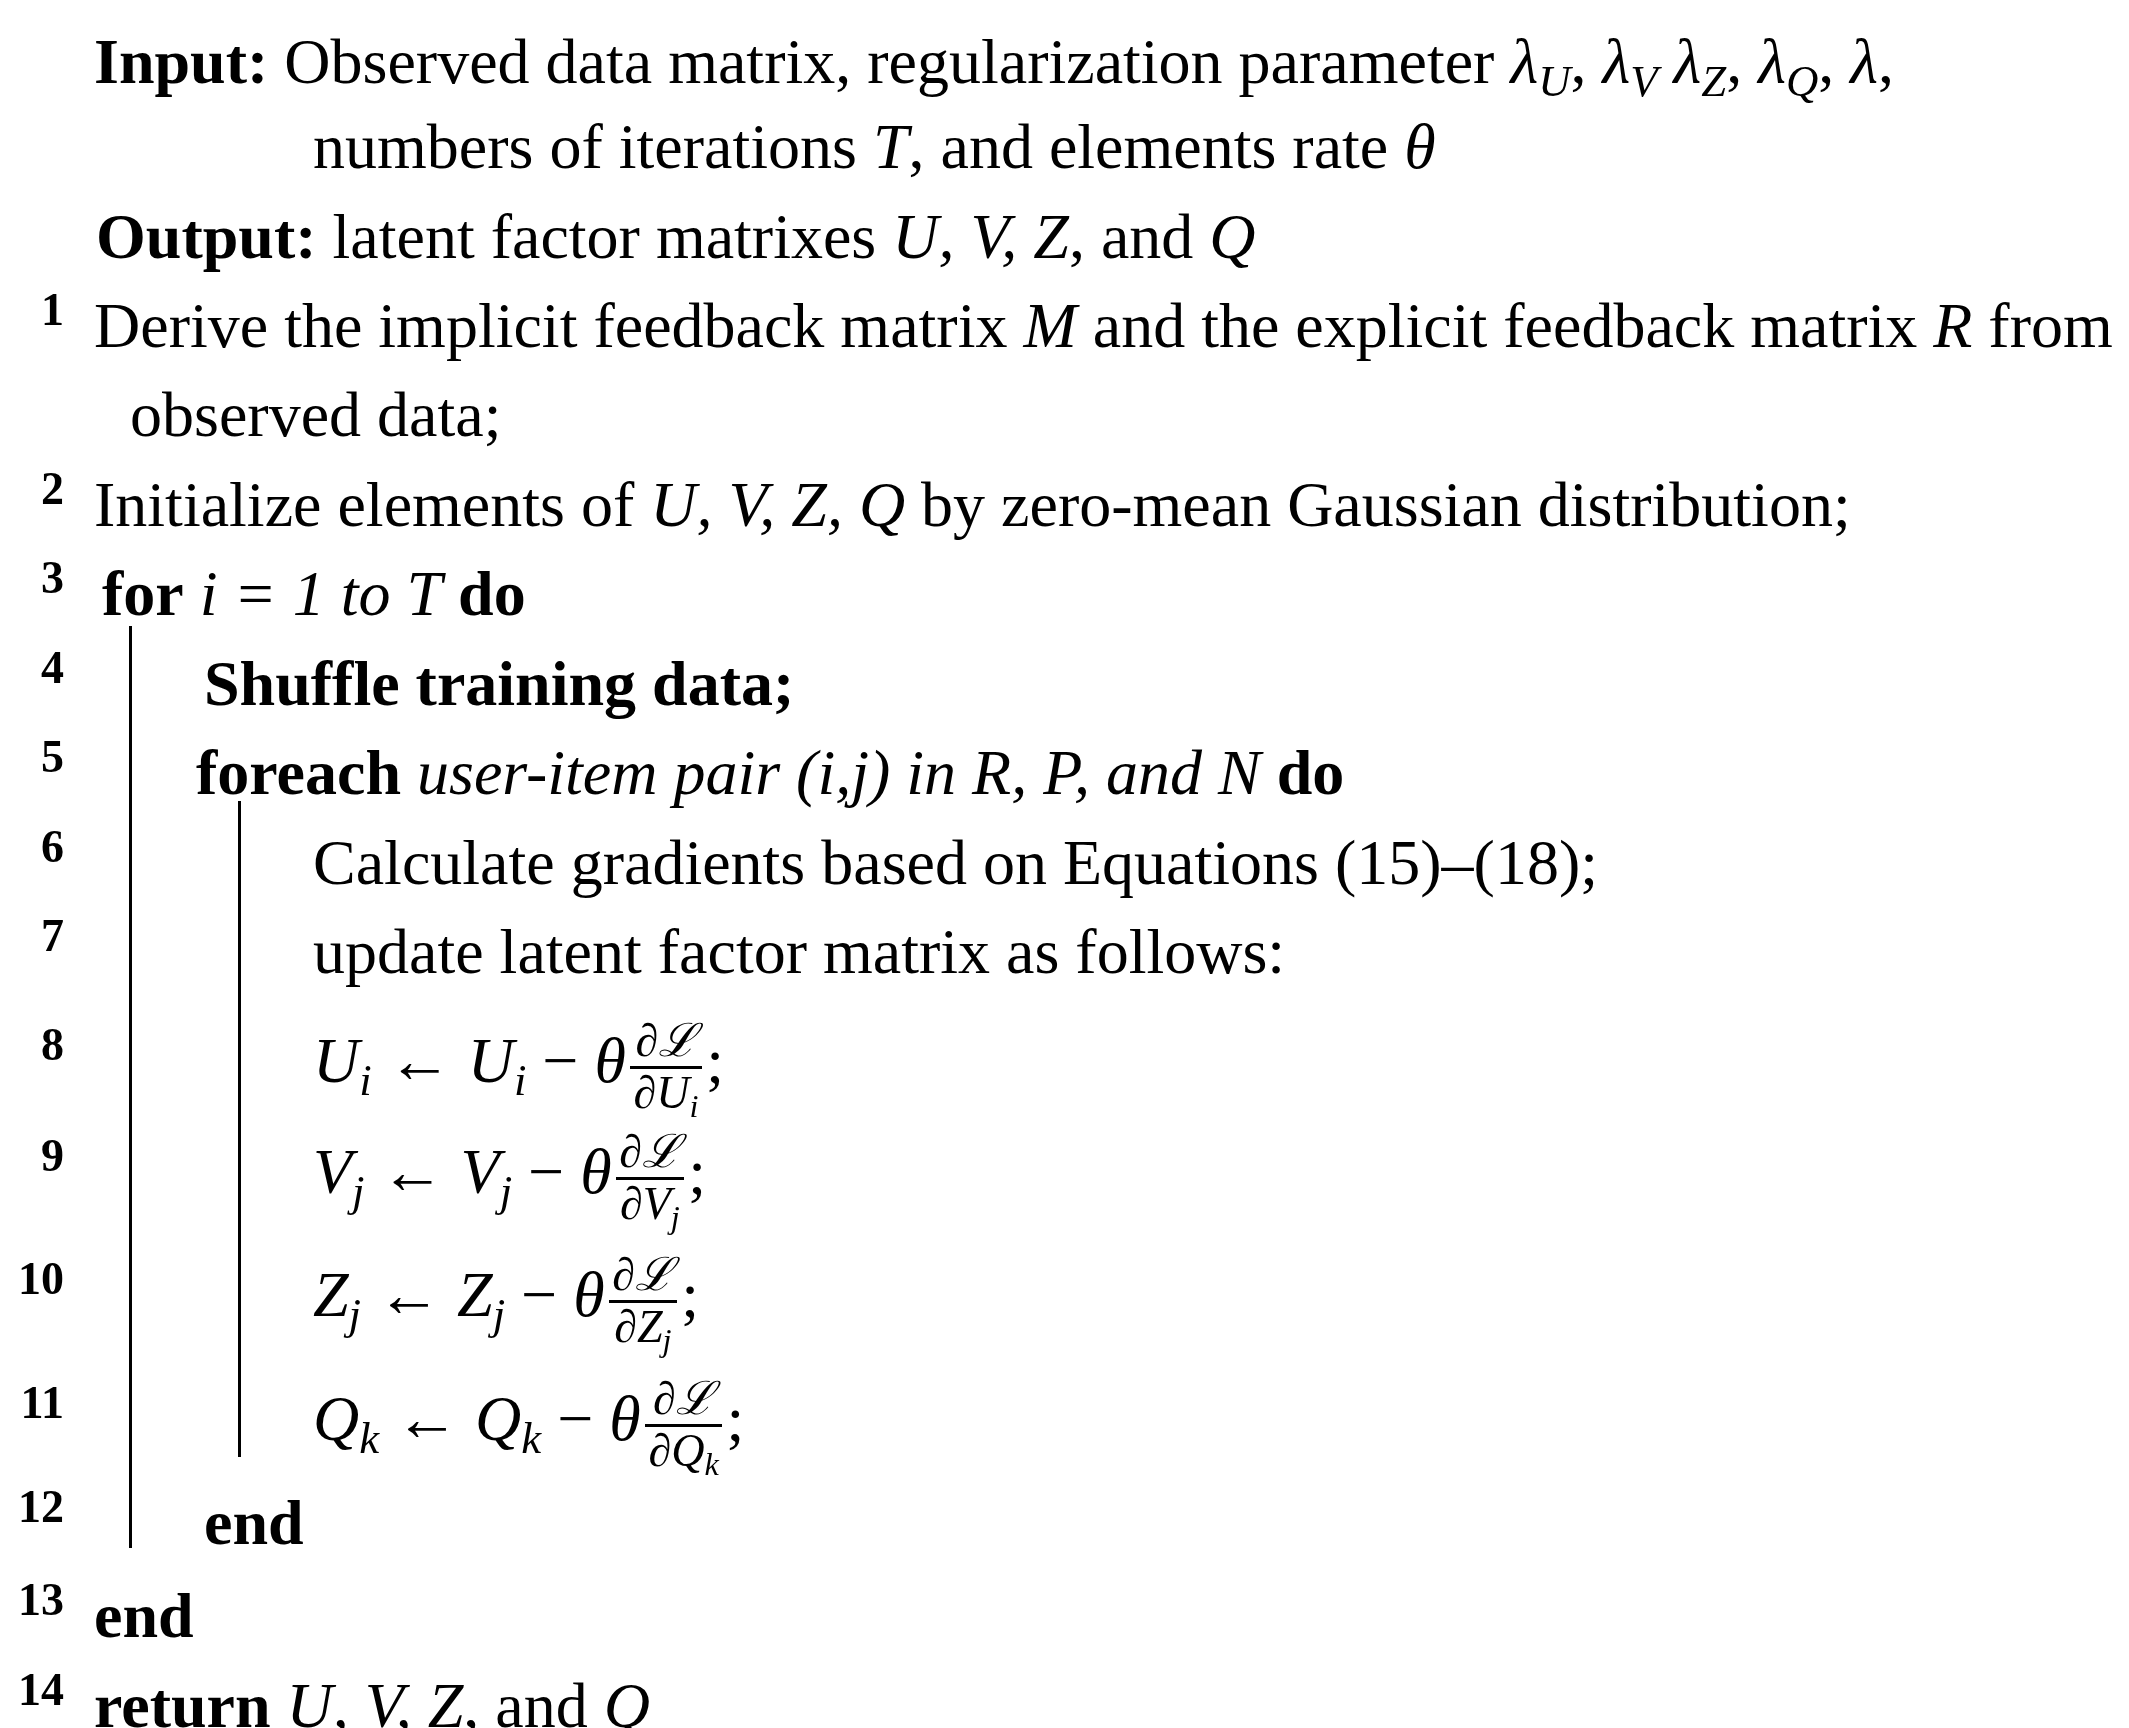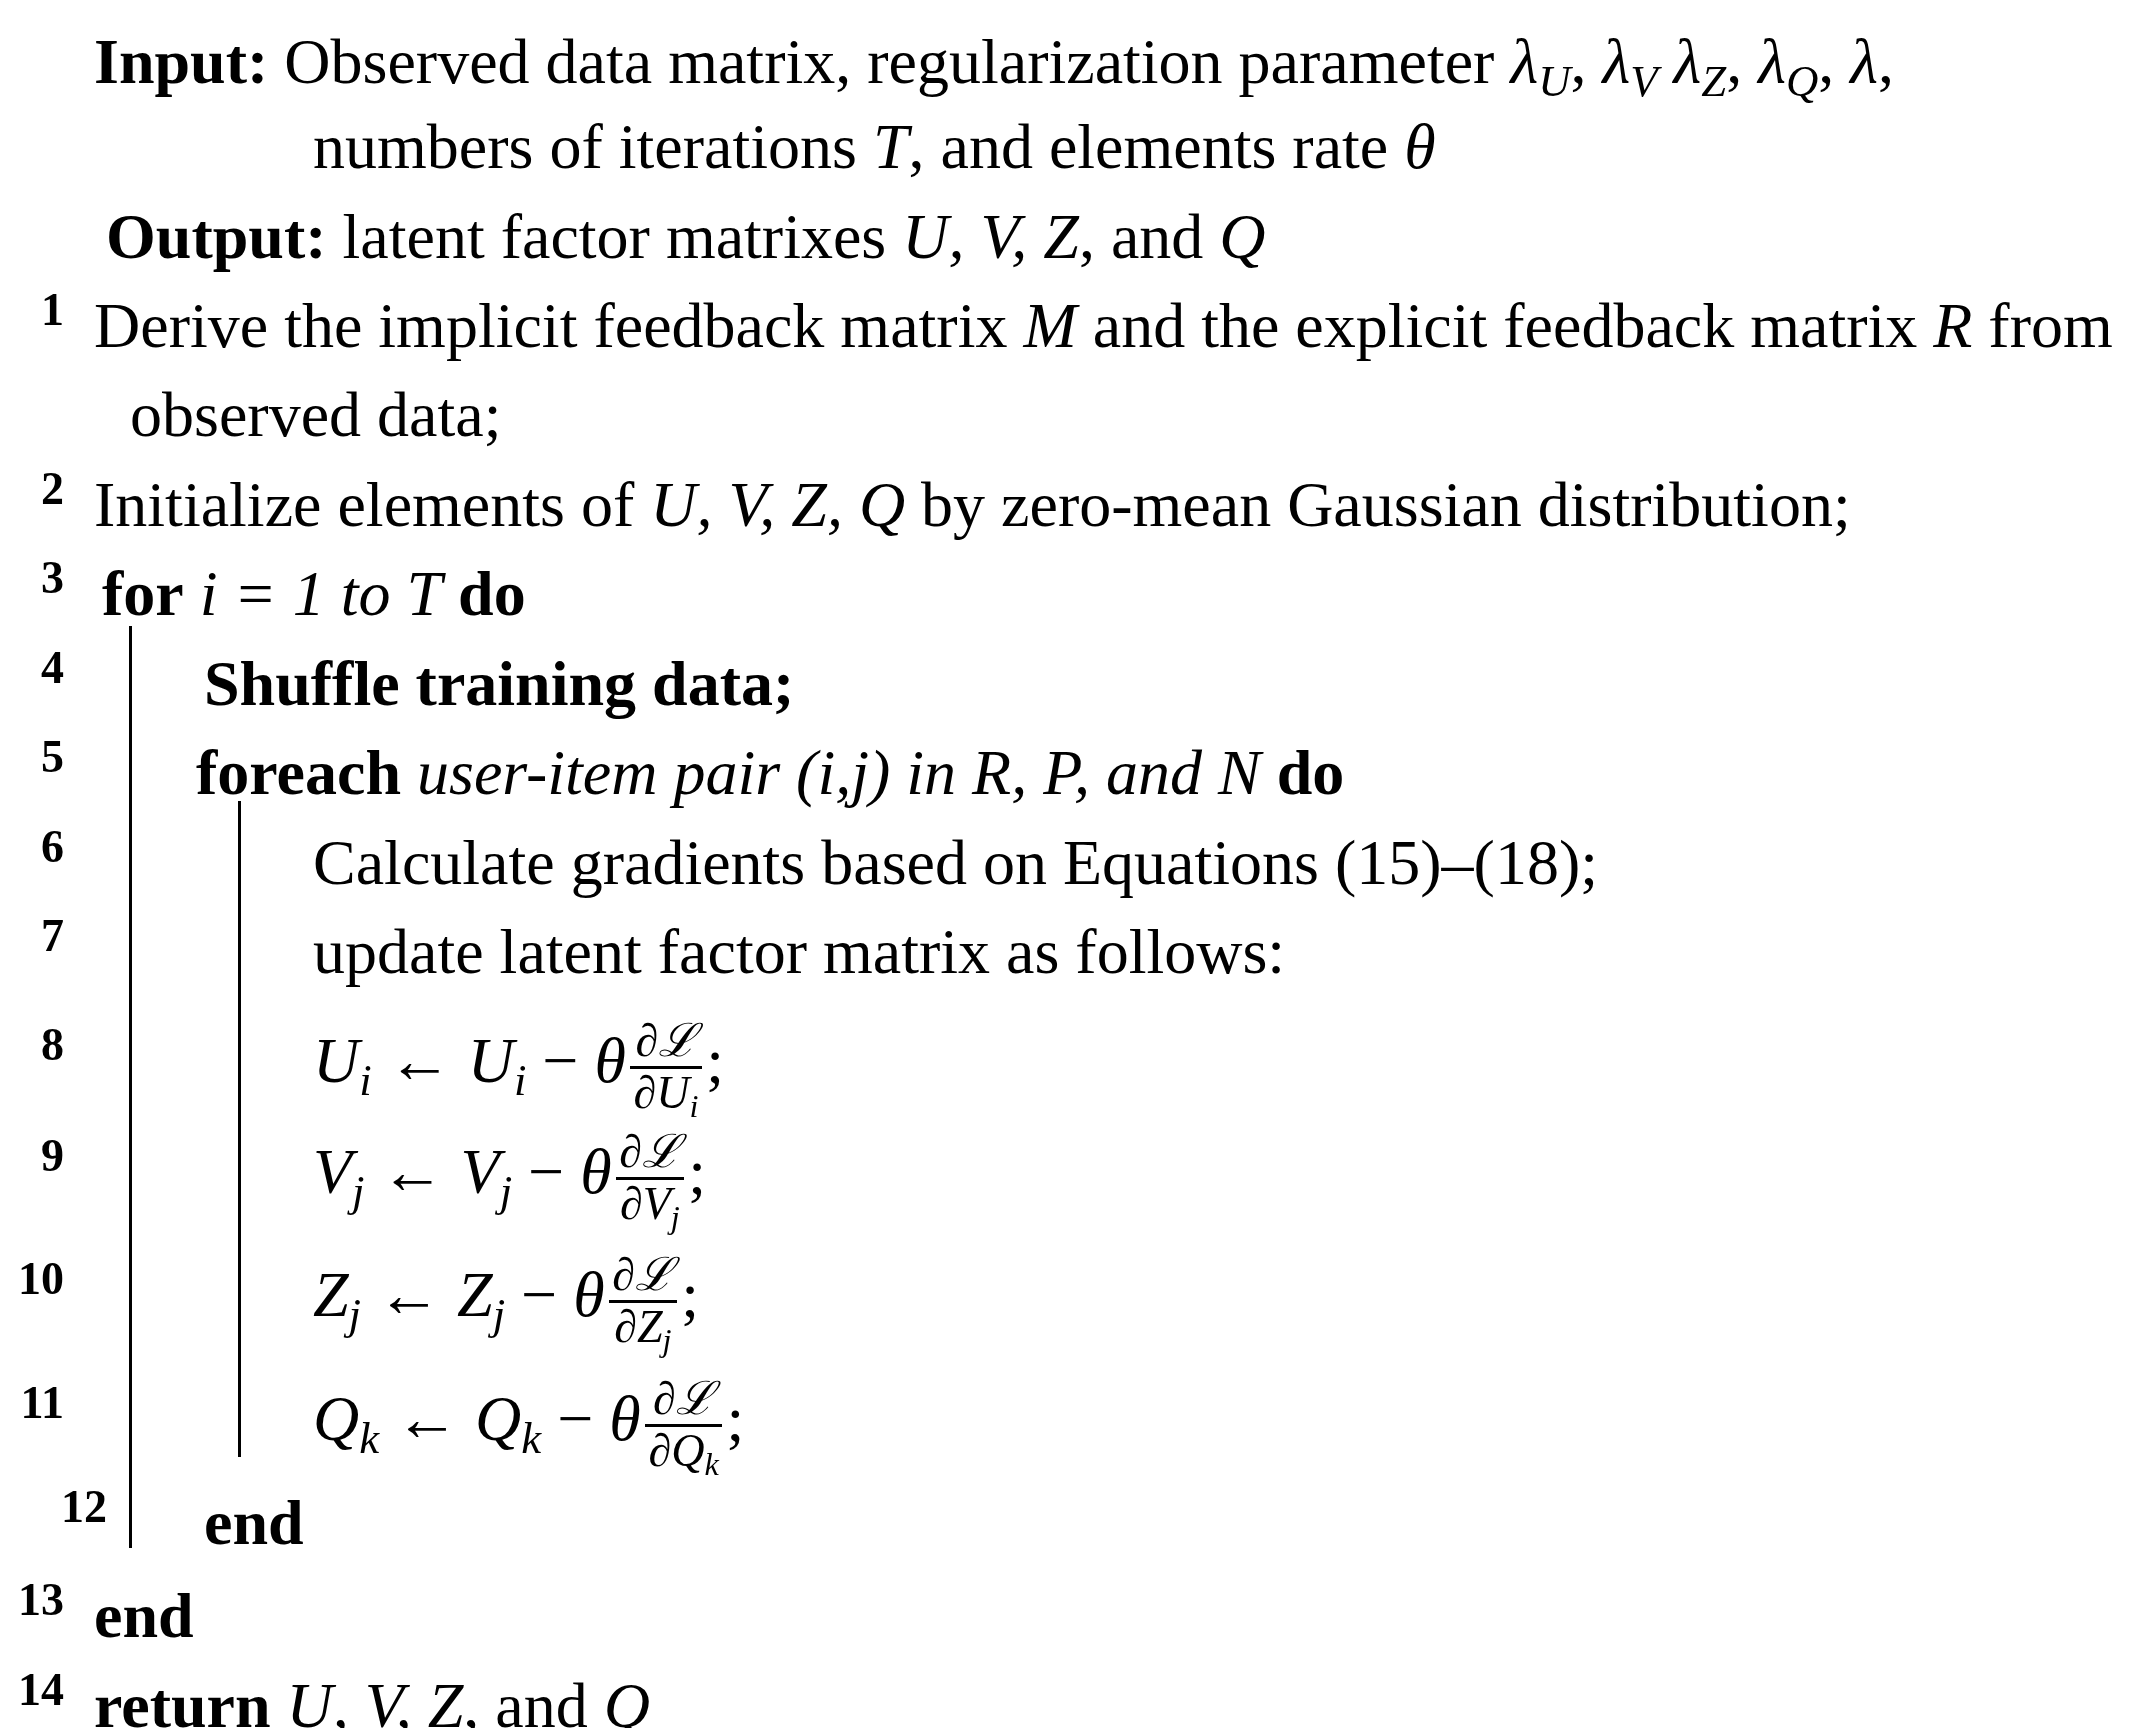--- a/index.html
+++ b/index.html
@@ -32,21 +32,21 @@
 
   <div class="row" style="top:85px;">
     <span class="txt" style="left:313px;">
       <span>numbers of iterations</span>
       <span class="it">T</span><span>, and elements rate</span>
       <span class="it">θ</span>
     </span>
   </div>
 
   <div class="row" style="top:175px;">
-    <span class="txt" style="left:106px;text-align:center;">
+    <span class="txt" style="left:96px;text-align:center;">
       <span class="kw">Output:</span>
       <span>latent factor matrixes</span>
       <span class="it">U, V, Z</span><span>, and</span>
       <span class="it">Q</span>
     </span>
   </div>
 
   <div class="row" style="top:264px;">
     <span class="ln" style="left:0;">1</span>
     <span class="txt" style="left:94px;">
@@ -145,21 +145,21 @@
     <span class="txt" style="left:313px;">
       <span class="it">Q</span><sub class="it">k</sub>
       <span>←</span>
       <span class="it">Q</span><sub class="it">k</sub>
       <span>−</span>
       <span class="it">θ</span><span class="frac it"><span class="num">∂ℒ</span><span class="den"><span>∂Q</span><sub>k</sub></span></span><span>;</span>
     </span>
   </div>
 
   <div class="row" style="top:1461px;">
-    <span class="ln" style="left:0;padding-left:43px;">12</span>
+    <span class="ln" style="left:0;">12</span>
     <span class="txt kw" style="left:204px;">end</span>
   </div>
 
   <div class="row" style="top:1554px;">
     <span class="ln" style="left:0;">13</span>
     <span class="txt kw" style="left:94px;">end</span>
   </div>
 
   <div class="row" style="top:1644px;">
     <span class="ln" style="left:0;">14</span>

